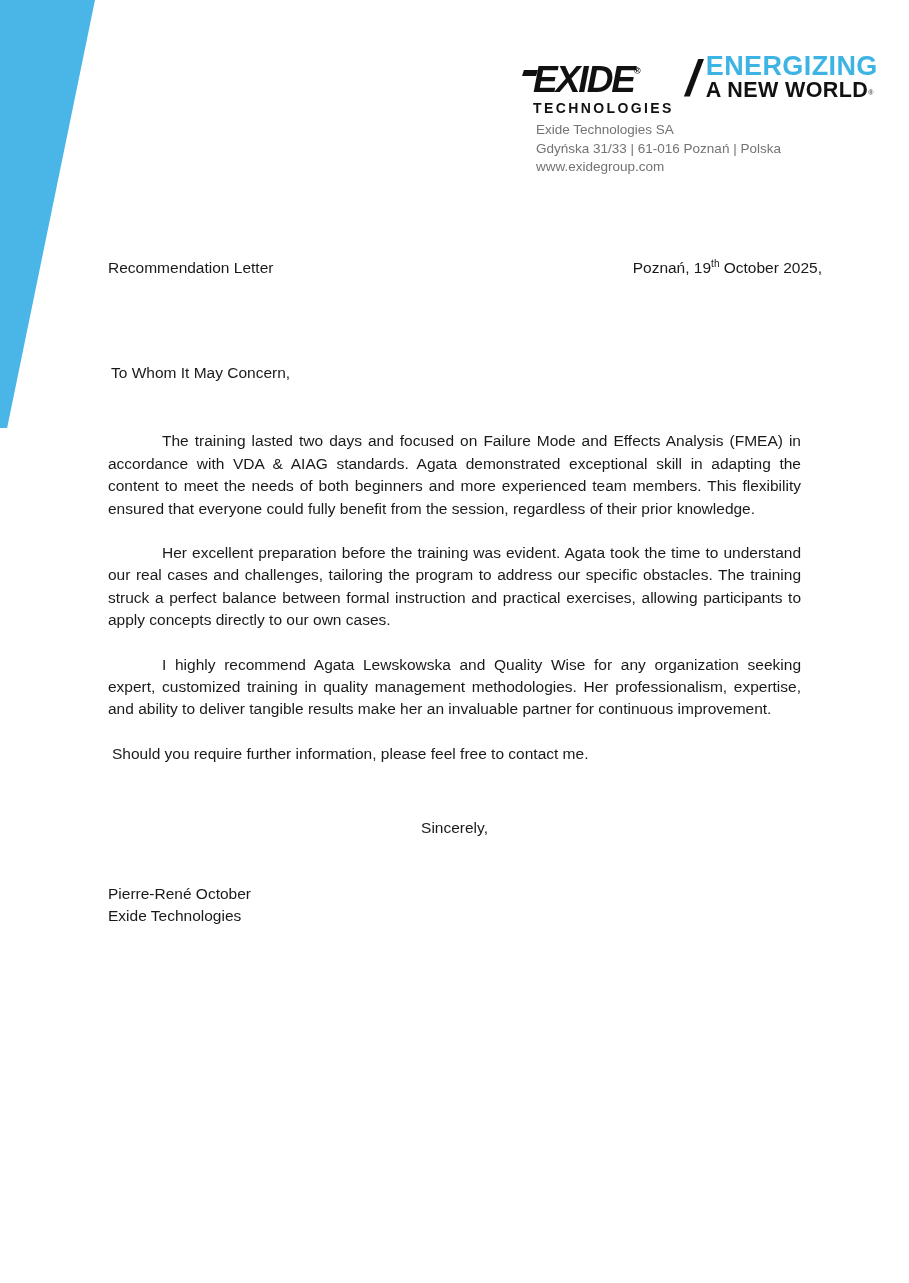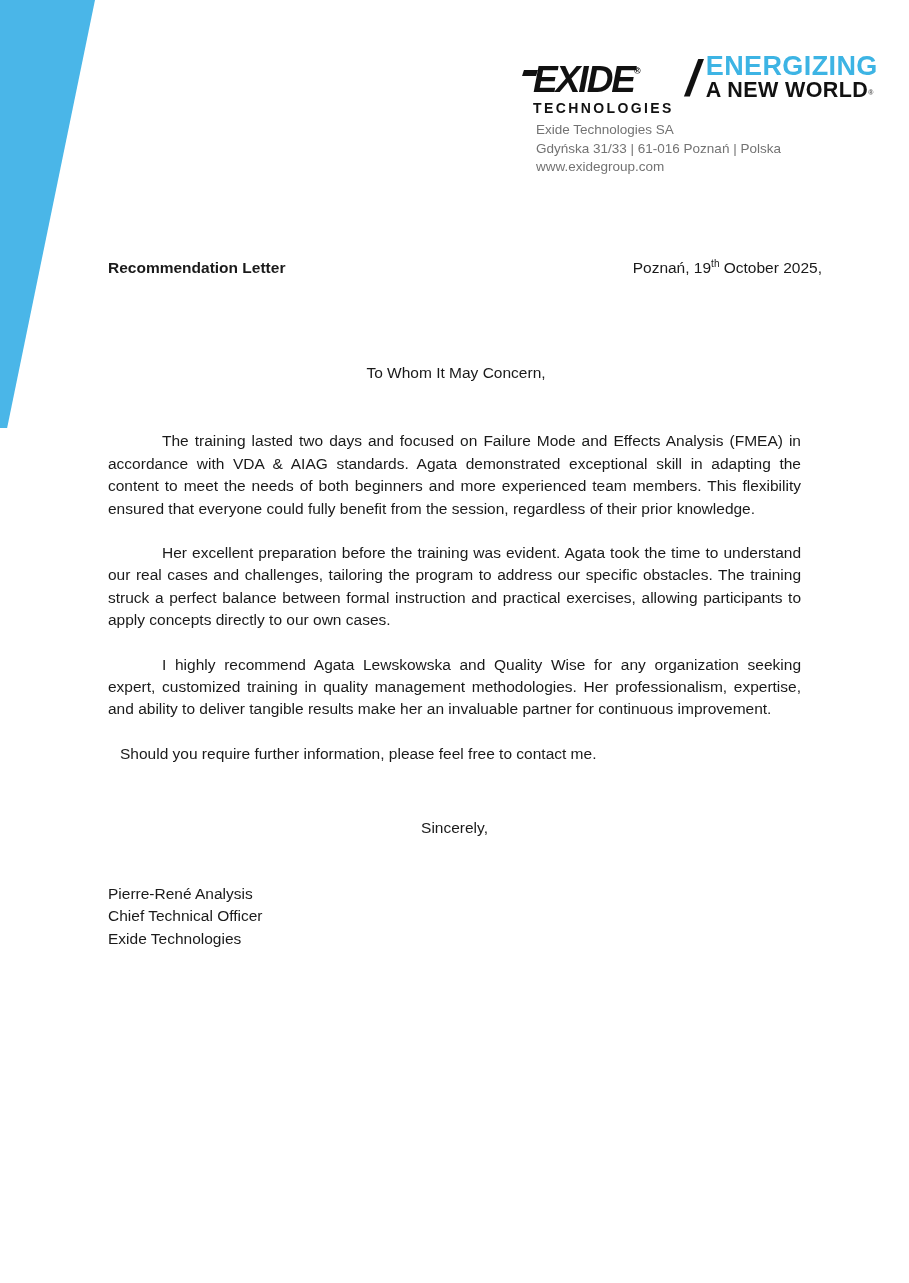--- a/index.html
+++ b/index.html
@@ -61,33 +61,33 @@
     position:absolute; left:536px; top:121px;
     font-size:13.5px; line-height:18.5px; color:#737373;
   }
 
   
   .title-row {
     position:absolute; left:108px; right:87px; top:258px;
     display:flex; justify-content:space-between; align-items:baseline;
     font-size:15.5px;
   }
-  .letter-title { font-weight:bold; }
+  .letter-title { font-weight:normal; }
   .letter-date sup { font-size:10px;text-align:center; }
 
   
   .body-text {
     position:absolute; left:108px; top:362px;
     width:693px;
     font-size:15.5px; line-height:22.4px;
     text-align:justify;
   }
-  .salutation { margin:0 0 46px 3px; text-align:center; }
+  .salutation { margin:0 0 46px 3px; text-align:left; }
   .body-par { margin:0 0 22px 0; text-indent:54px; }
-  .closing-line { margin:0 0 52px 12px; text-align:left; text-indent:0; }
+  .closing-line { margin:0 0 52px 4px; text-align:left; text-indent:0; }
   .signoff { margin:0 0 43px 0; text-align:center; }
   .sig-block { margin:0; text-align:left; }
   .sig-line { display:block; }
 </style>
 </head>
 <body>
 
 <div class="wedge"></div>
 
 <div class="logo">
@@ -119,17 +119,16 @@
 
   <p class="body-par">The training lasted two days and focused on Failure Mode and Effects Analysis (FMEA) in accordance with VDA &amp; AIAG standards. Agata demonstrated exceptional skill in adapting the content to meet the needs of both beginners and more experienced team members. This flexibility ensured that everyone could fully benefit from the session, regardless of their prior knowledge.</p>
   <p class="body-par">Her excellent preparation before the training was evident. Agata took the time to understand our real cases and challenges, tailoring the program to address our specific obstacles. The training struck a perfect balance between formal instruction and practical exercises, allowing participants to apply concepts directly to our own cases.</p>
   <p class="body-par">I highly recommend Agata Lewskowska and Quality Wise for any organization seeking expert, customized training in quality management methodologies. Her professionalism, expertise, and ability to deliver tangible results make her an invaluable partner for continuous improvement.</p>
 
   <p class="closing-line">Should you require further information, please feel free to contact me.</p>
 
   <p class="signoff">Sincerely,</p>
 
   <p class="sig-block">
-    <span class="sig-line">Pierre-René Analysis</span>
-    <span class="sig-line">Chief Technical Officer</span>
+    <span class="sig-line">Pierre-René October</span>
     <span class="sig-line">Exide Technologies</span>
   </p>
 </div>
 
 </body></html>

